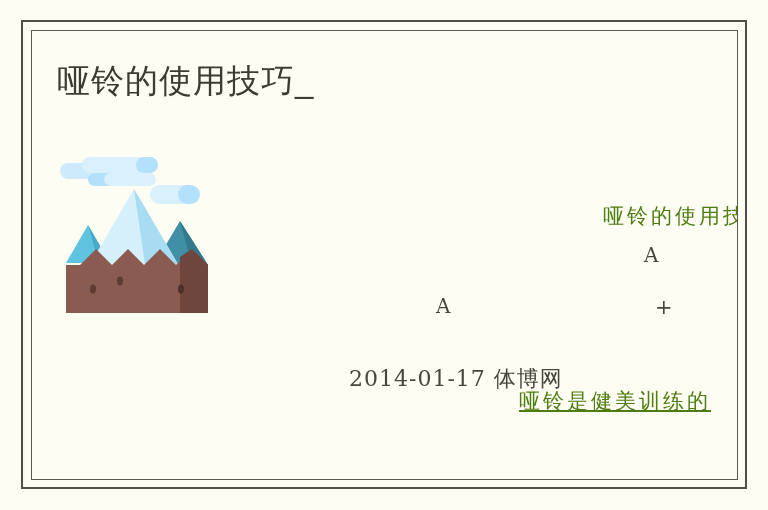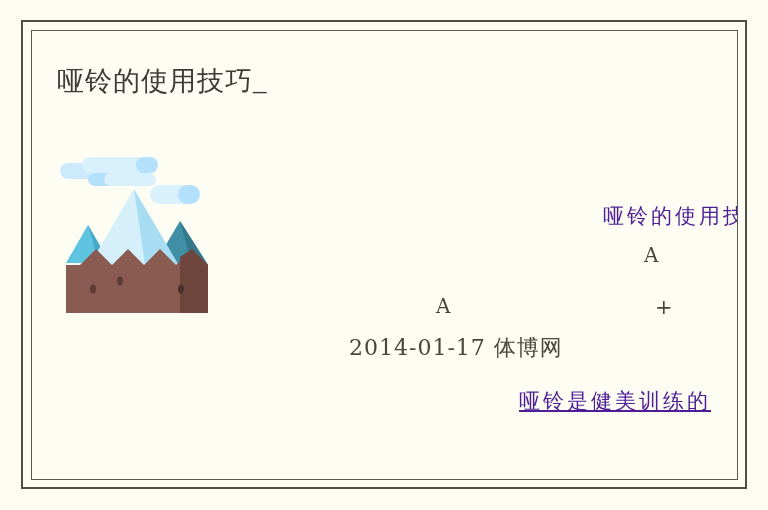--- a/index.html
+++ b/index.html
@@ -36,42 +36,42 @@
     border: 1px solid #5a5a4d;
     box-sizing: border-box;
     overflow: hidden;
   }
 
   
   .doc-title {
     position: absolute;
     left: 25px;
     top: 30px;
-    font-family: Liberation Serif, serif;
-    font-size: 27px;
+    font-family: Liberation Sans, sans-serif;
+    font-size: 33px;
     line-height: 40px;
     color: #3c3c34;
     letter-spacing: 1px;
     white-space: nowrap;
   }
 
   
   .thumb {
     position: absolute;
     left: 26px;
     top: 122px;
     width: 158px;
     height: 176px;
   }
   .thumb svg { display: block; }
 
   
   .hw {
     position: absolute;
-    color: #4c1d95;
+    color: #4d7c0f;
     font-family: "DejaVu Serif", "Liberation Serif", serif;
     white-space: nowrap;
   }
   .hw-cn {
     font-size: 21px;
     line-height: 26px;
     letter-spacing: 3px;
   }
   .hw-letter {
     font-size: 20px;
@@ -81,20 +81,21 @@
   .hw-plus {
     font-size: 21px;
     line-height: 22px;
     color: #45453b;
   }
   .hw-date {
     font-size: 22px;
     line-height: 28px;
     letter-spacing: 1px;
     color: #47473d;
+    margin-top: 31px;
   }
 
   
   #ov-headline  { left: 571px; top: 172px; }
   #ov-a1        { left: 612px; top: 213px; }
   #ov-a2        { left: 404px; top: 264px; }
   #ov-plus      { left: 623px; top: 265px; }
   #ov-date      { left: 317px; top: 303px; }
   #ov-body      { left: 487px; top: 357px; text-decoration: underline; }
 </style>

